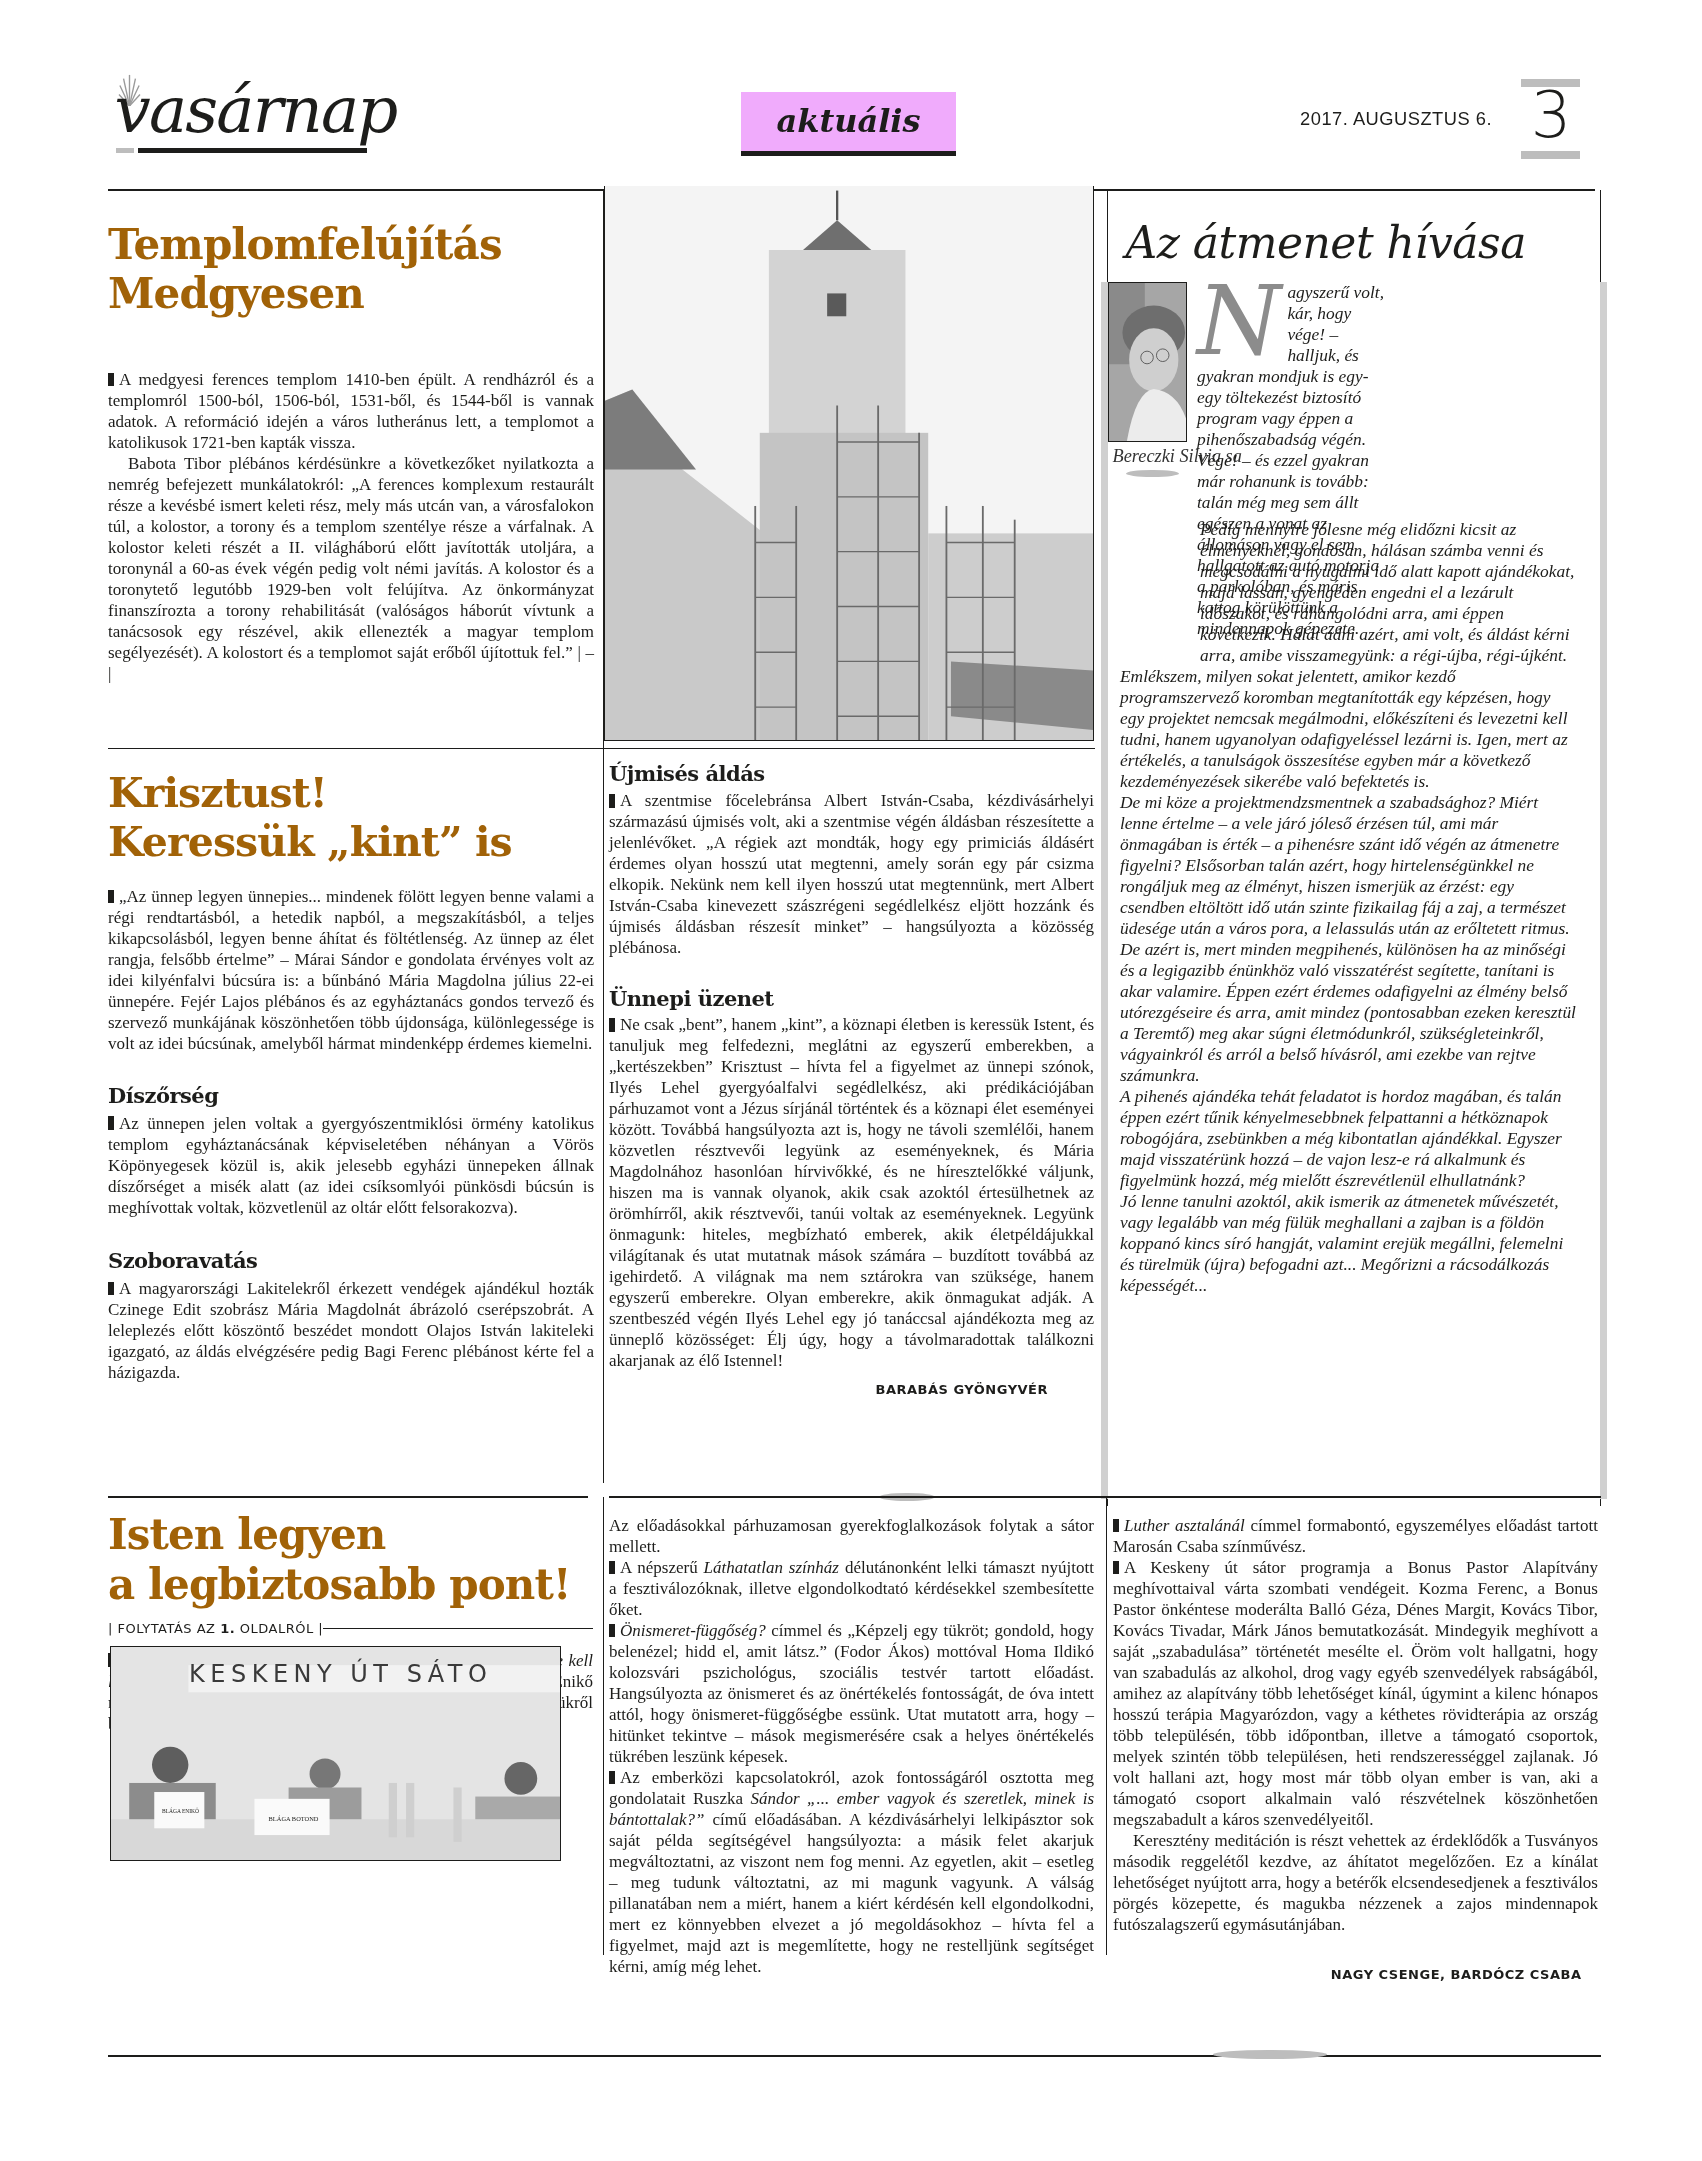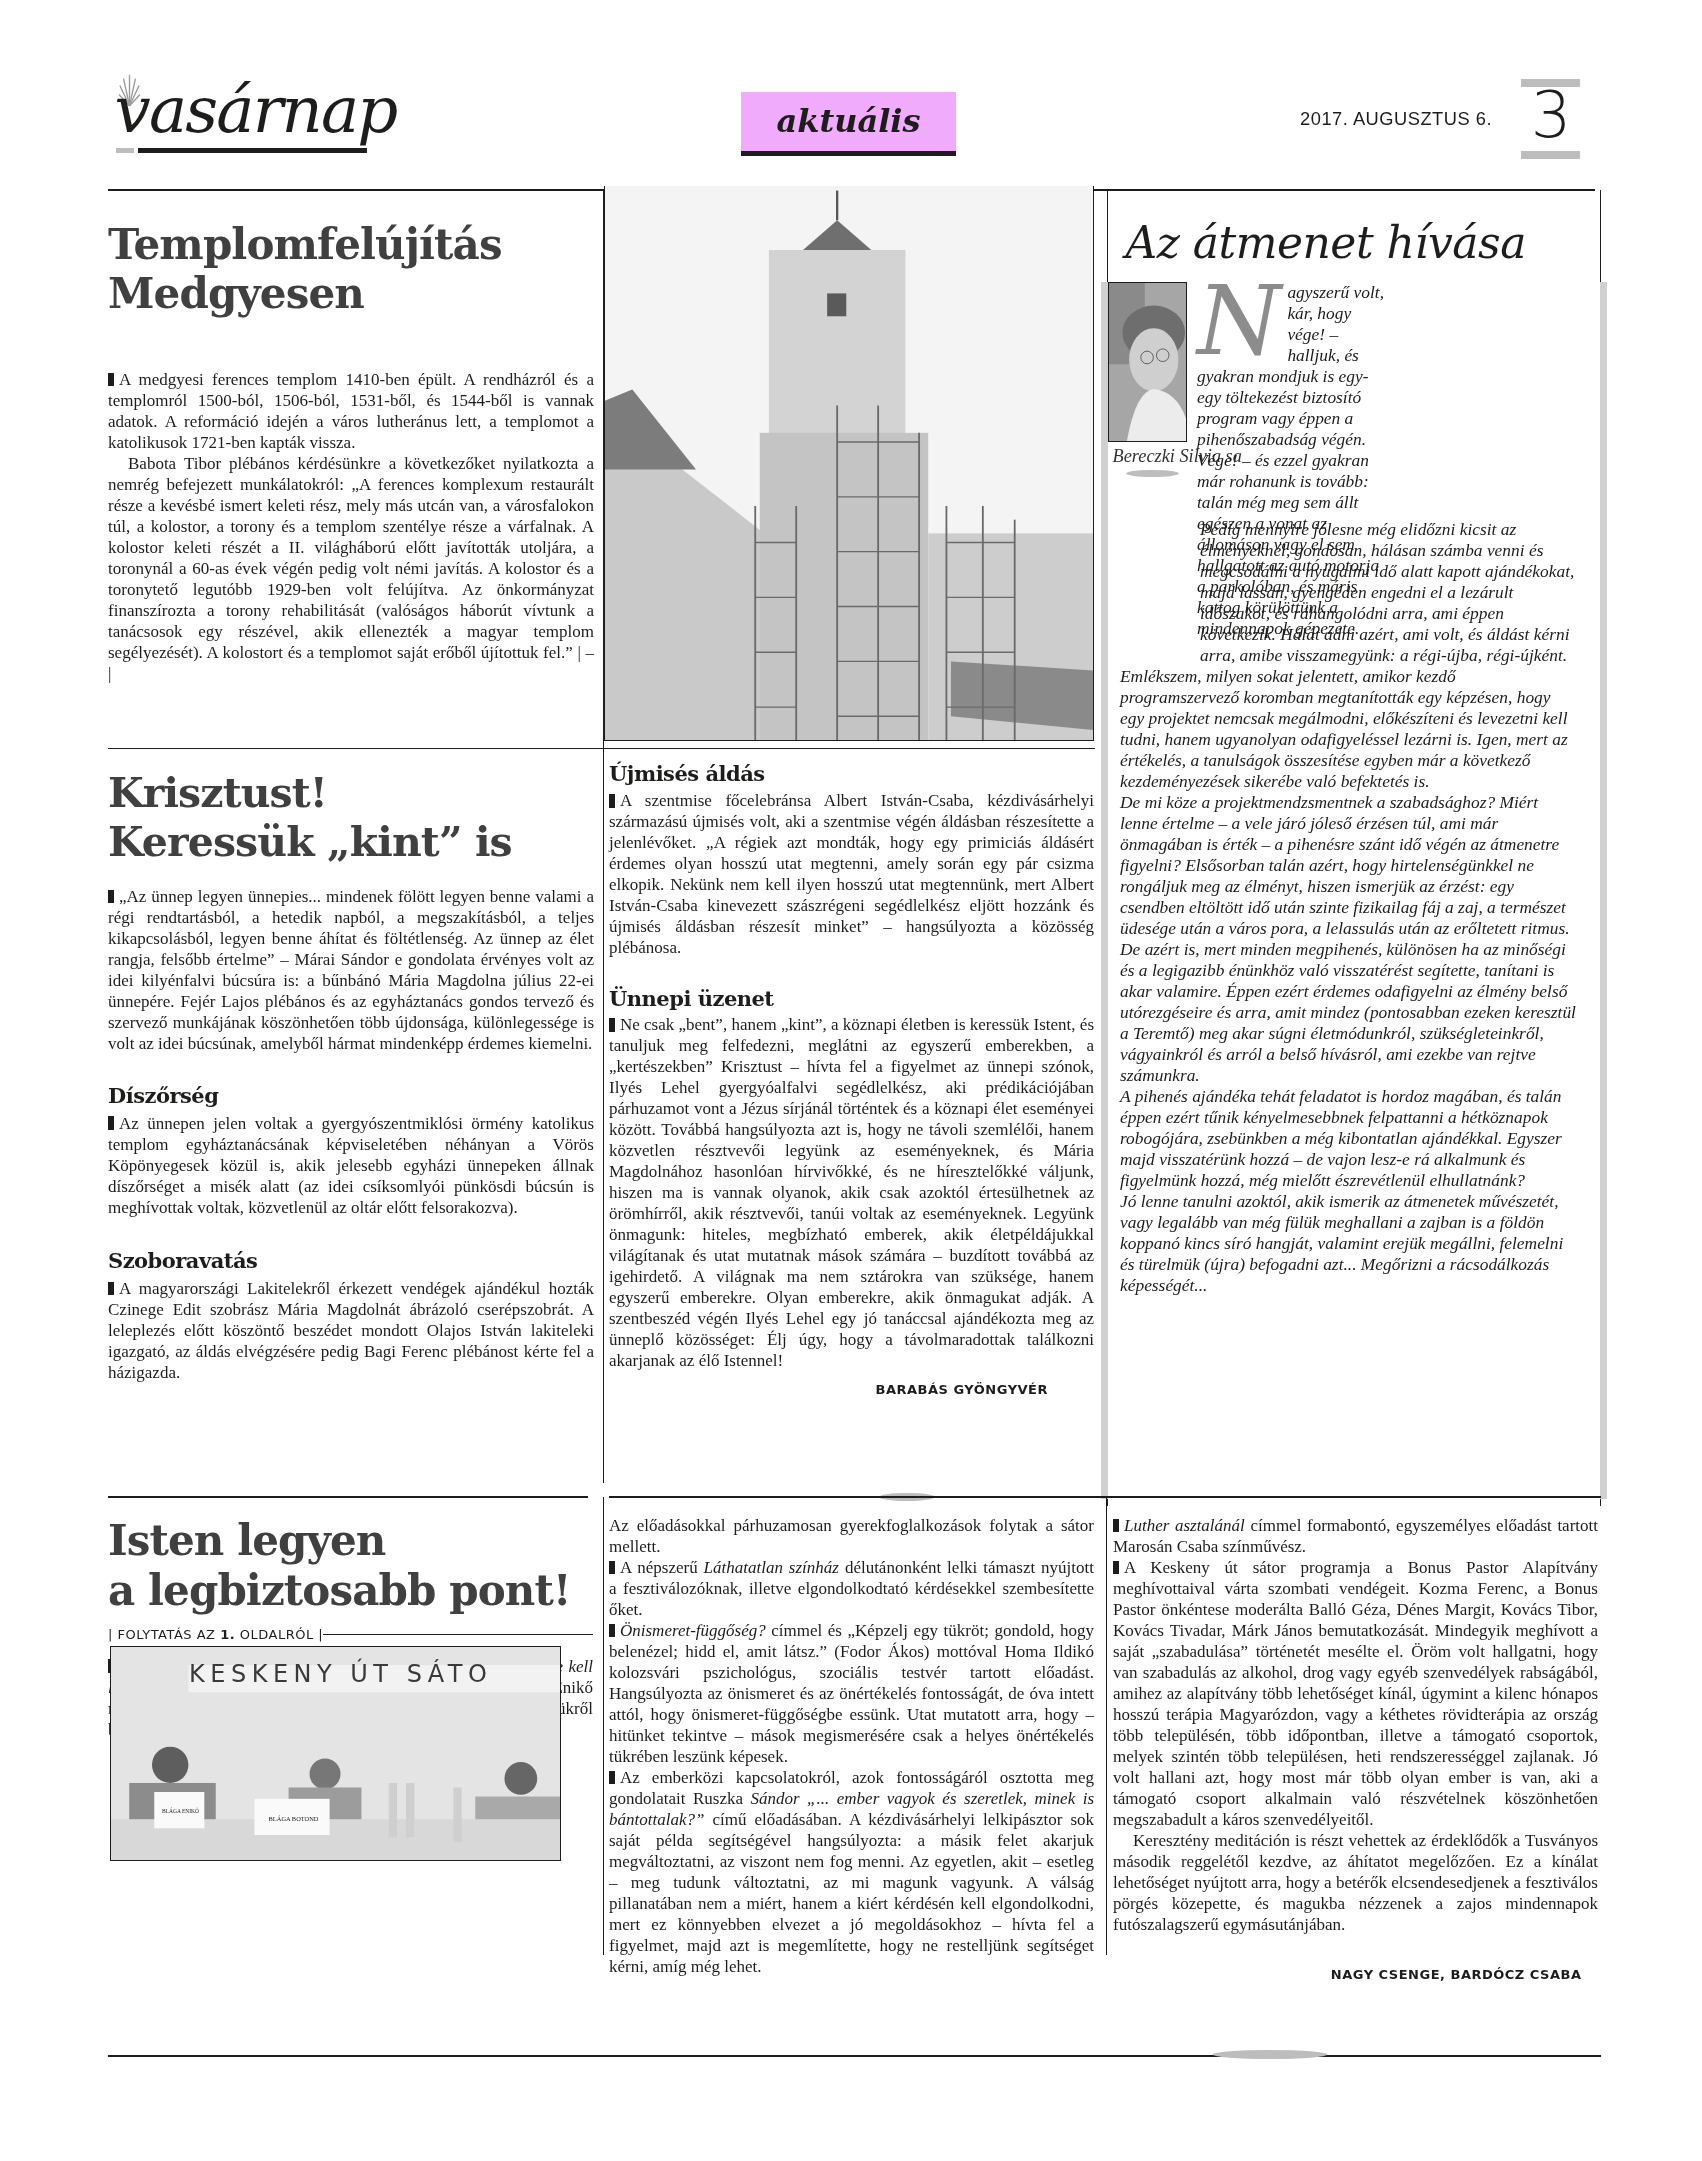--- a/index.html
+++ b/index.html
@@ -12,21 +12,21 @@
   .masthead .bar{position:absolute;left:27.5px;top:70px;width:229px;height:4.6px;background:#1d1d1b;}
   .masthead .bar-grey{position:absolute;left:5.5px;top:70px;width:18.3px;height:4.6px;background:#bdbdbd;}
   .section-tab{left:741px;top:92px;width:215px;height:64px;background:#f0abfc;border-bottom:5.5px solid #1d1d1b;box-sizing:border-box;}
   .section-tab span{display:block;text-align:center;font-style:italic;font-weight:bold;font-size:32px;line-height:59px;}
   .date{left:1272px;top:105px;width:220px;font-family:"Liberation Sans",sans-serif;font-size:18.3px;line-height:27.5px;text-align:right;letter-spacing:0.5px;}
   .pagenum{left:1510px;top:81px;width:82px;height:69px;text-align:center;font-family:"DejaVu Sans",sans-serif;font-weight:300;font-size:64px;line-height:69px;}
   .pagenum .g1,.pagenum .g2{position:absolute;left:11.4px;width:59px;height:8.2px;background:#bdbdbd;}
   .pagenum .g1{top:-2.3px;} .pagenum .g2{top:70px;}
   .rule{background:#1d1d1b;position:absolute;}
   
-  .headline{font-family:"DejaVu Serif",serif;font-weight:bold;color:#404040;letter-spacing:-0.9px;}
+  .headline{font-family:"DejaVu Serif",serif;font-weight:bold;color:#a16207;letter-spacing:-0.9px;}
   .subhead{font-family:"DejaVu Serif",serif;font-weight:bold;font-size:21px;line-height:27.5px;letter-spacing:-0.5px;}
   .body{font-family:"Liberation Serif",serif;font-size:17px;line-height:21px;text-align:justify;hyphens:auto;}
   .body p{margin:0;}
   .body p.indent{text-indent:20px;}
   .sq{display:inline-block;width:6.4px;height:13.7px;background:#1d1d1b;margin-right:4.6px;vertical-align:-1.4px;}
   .byline{font-family:"DejaVu Sans",sans-serif;font-weight:bold;font-size:13px;letter-spacing:0.5px;text-align:right;}
   .photo{border:1.8px solid #1d1d1b;box-sizing:border-box;overflow:hidden;}
   
   .column-box{left:1107px;top:190px;width:494px;height:1316px;border-left:1.8px solid #1d1d1b;border-right:1.8px solid #1d1d1b;box-sizing:border-box;}
   .col-title{font-family:"DejaVu Serif",serif;font-style:italic;font-size:44px;line-height:50px;letter-spacing:-0.5px;}
@@ -191,21 +191,21 @@
     <p><span>De mi köze a projektmendzsmentnek a szabadsághoz? Miért lenne értelme – a vele járó jóleső érzésen túl, ami már önmagában is érték – a pihenésre szánt idő végén az átmenetre figyelni? Elsősorban talán azért, hogy hirtelenségünkkel ne rongáljuk meg az élményt, hiszen ismerjük az érzést: egy csendben eltöltött idő után szinte fizikailag fáj a zaj, a természet üdesége után a város pora, a lelassulás után az erőltetett ritmus. De azért is, mert minden megpihenés, különösen ha az minőségi és a legigazibb énünkhöz való visszatérést segítette, tanítani is akar valamire. Éppen ezért érdemes odafigyelni az élmény belső utórezgéseire és arra, amit mindez (pontosabban ezeken keresztül a Teremtő) meg akar súgni életmódunkról, szükségleteinkről, vágyainkról és arról a belső hívásról, ami ezekbe van rejtve számunkra.</span></p>
     <p><span>A pihenés ajándéka tehát feladatot is hordoz magában, és talán éppen ezért tűnik kényelmesebbnek felpattanni a hétköznapok robogójára, zsebünkben a még kibontatlan ajándékkal. Egyszer majd visszatérünk hozzá – de vajon lesz-e rá alkalmunk és figyelmünk hozzá, még mielőtt észrevétlenül elhullatnánk?</span></p>
     <p><span>Jó lenne tanulni azoktól, akik ismerik az átmenetek művészetét, vagy legalább van még fülük meghallani a zajban is a földön koppanó kincs síró hangját, valamint erejük megállni, felemelni és türelmük (újra) befogadni azt... Megőrizni a rácsodálkozás képességét...</span></p>
   </div>
 </div>
 <div class="rule" style="left:1107px;top:1496px;width:494px;height:2.3px;"></div>
 <div class="rule" style="left:108px;top:1496px;width:480px;height:1.8px;"></div>
 <div class="rule" style="left:609px;top:1496px;width:499px;height:1.8px;"></div>
 
 <div class="abs" style="left:108px;top:1510px;width:485px;">
-  <div class="headline" style="font-size:42px;line-height:50px;margin-top:6px;">
+  <div class="headline" style="font-size:42px;line-height:50px;">
     <div>Isten legyen</div>
     <div>a legbiztosabb pont!</div>
   </div>
   <div class="folyt" style="margin-top:11px;">
     <span style="margin-right:4.6px;">|</span>
     <span>FOLYTATÁS AZ</span>&nbsp;<b>1.</b>&nbsp;<span>OLDALRÓL</span>
     <span style="margin-left:4.6px;">|</span>
     <span style="flex:1;height:1.4px;background:#1d1d1b;"></span>
   </div>
   <div class="body" style="margin-top:13.7px;">

